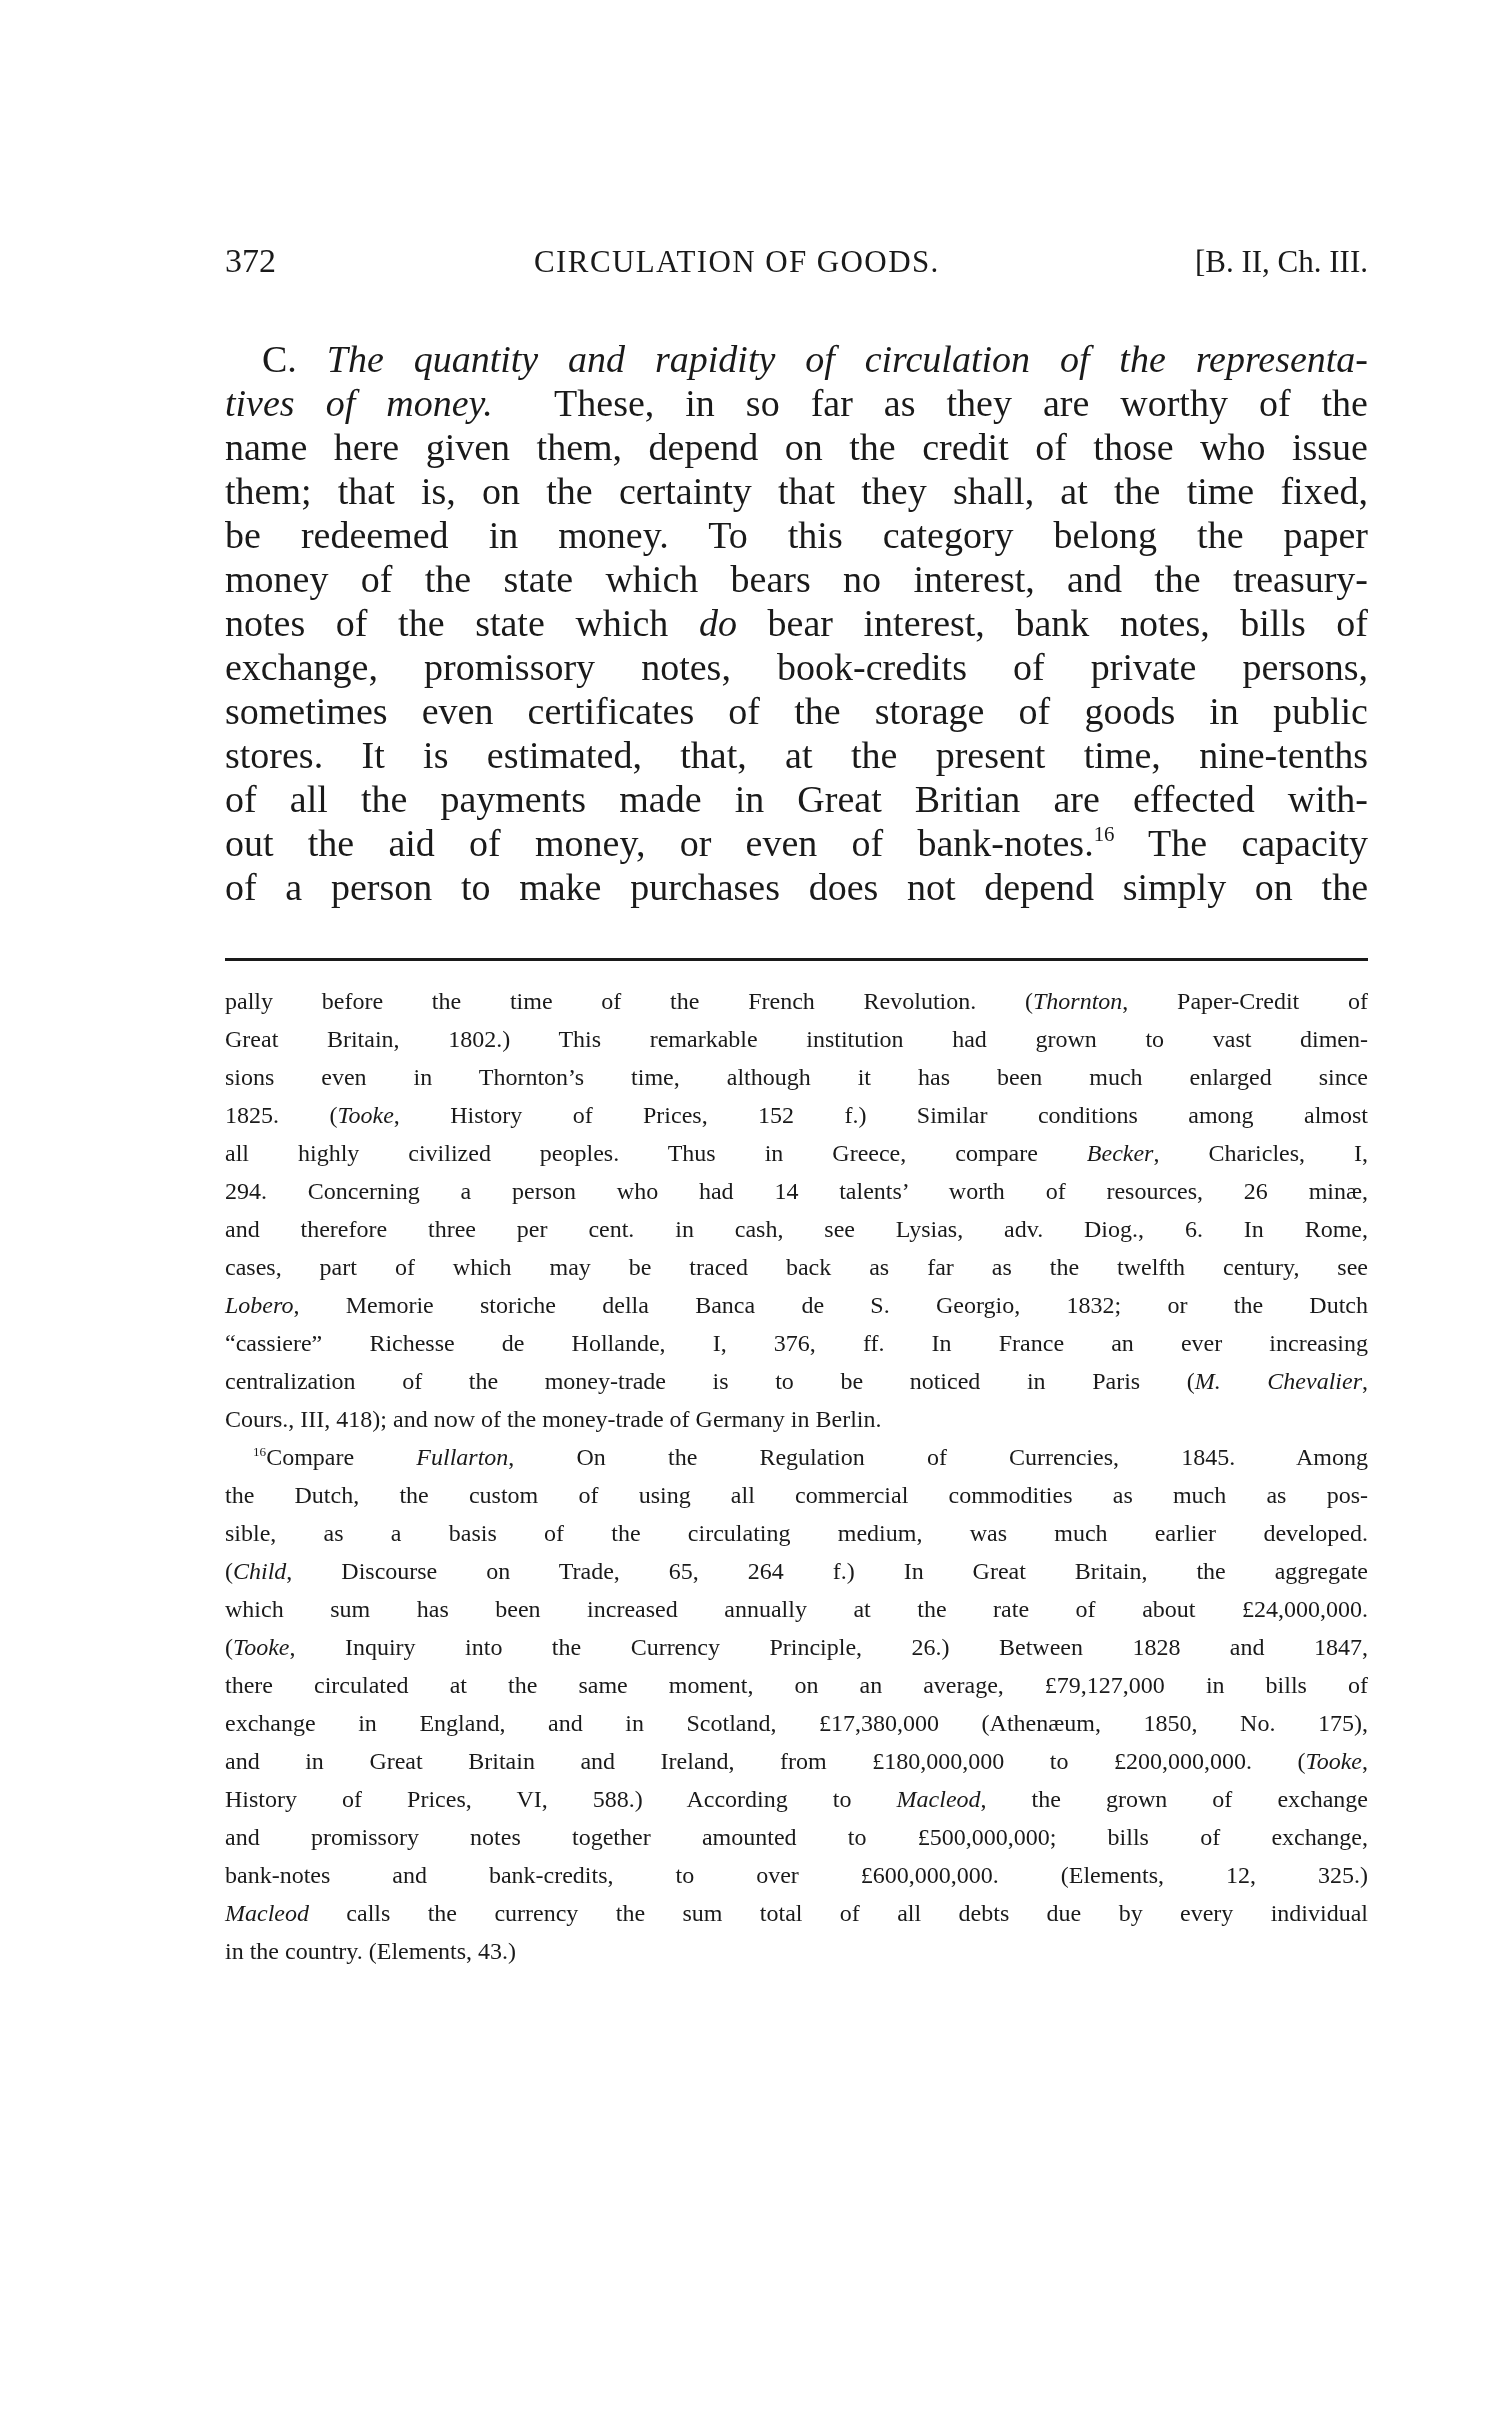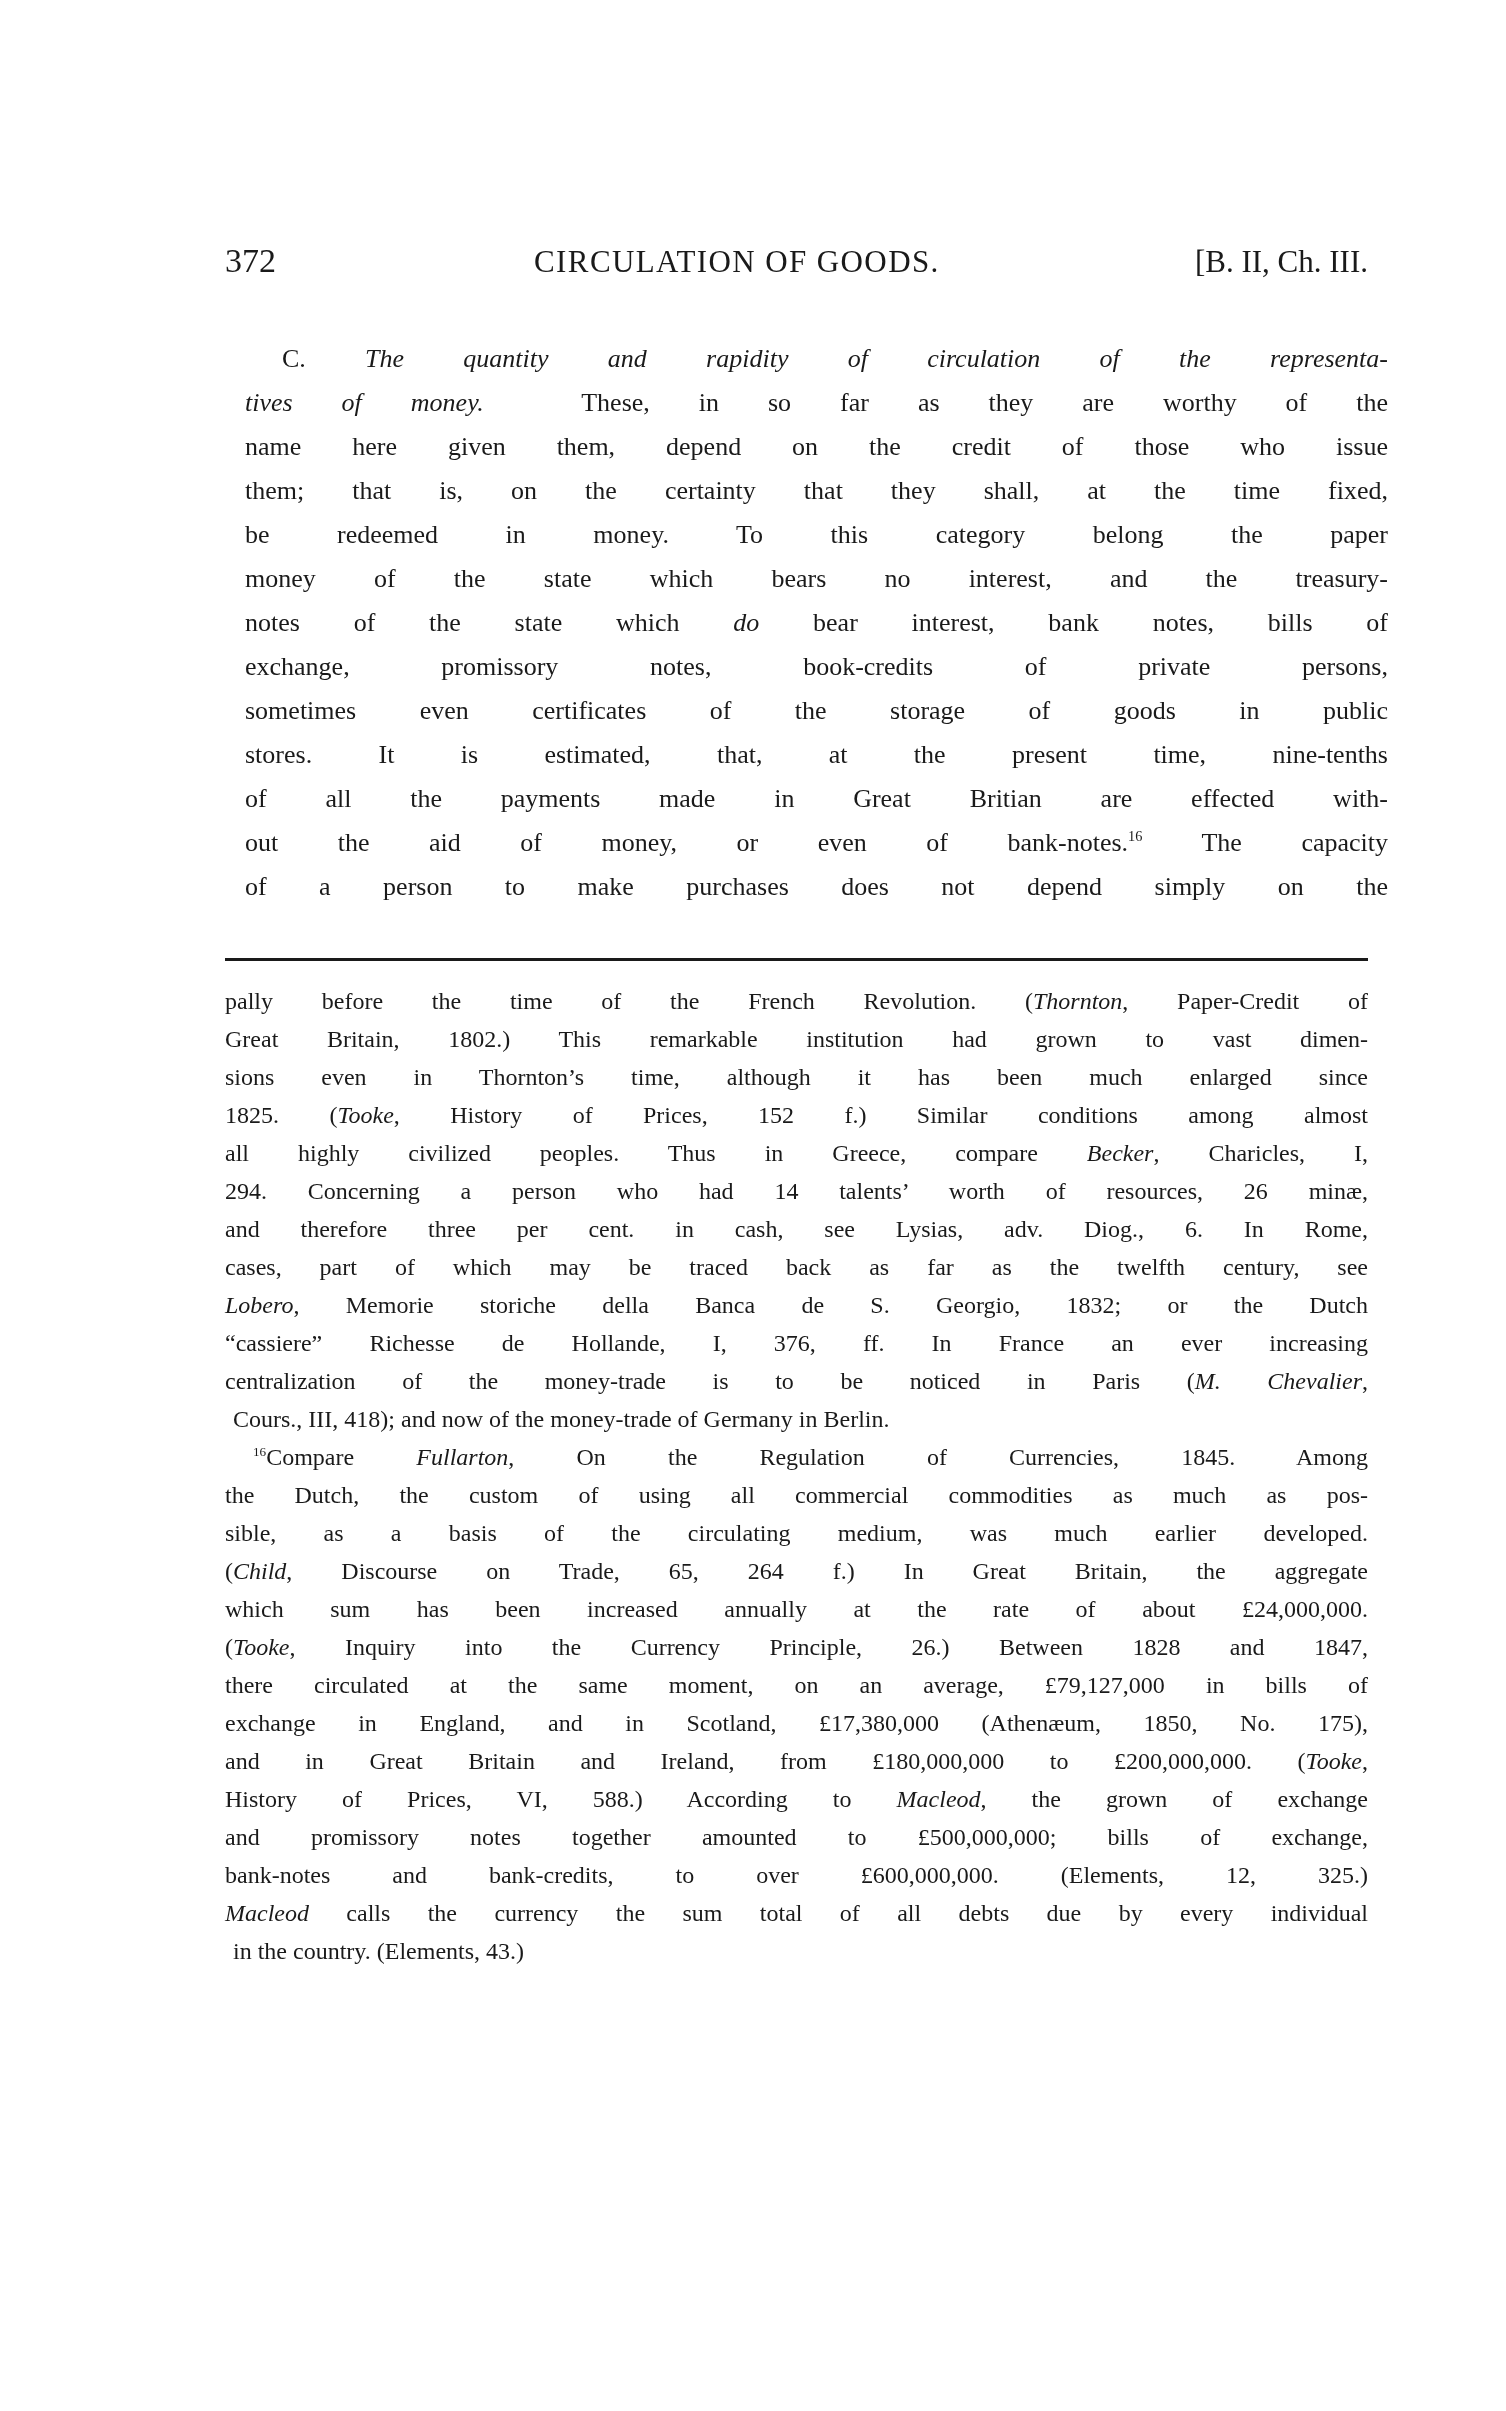--- a/index.html
+++ b/index.html
@@ -4,28 +4,28 @@
   <style>
     html, body { margin: 0; padding: 0; background: #ffffff; }
     body { width: 1507px; height: 2412px; position: relative; overflow: hidden; color: #1a1a1a; }
     .page { position: absolute; left: 0; top: 0; width: 1507px; height: 2024px; }
     .header { position: absolute; top: 242px; left: 225px; width: 1143px; height: 47px;
       font-family: "Liberation Serif", "DejaVu Serif", serif; font-size: 31px; }
     .header .pno { position: absolute; left: 0; top: 0; font-size: 34px; }
     .header .title { position: absolute; left: 309px; top: 1.9px; letter-spacing: 1.4px; }
     .header .ref { position: absolute; right: 0; top: 1.9px; }
     .body-text { position: absolute; left: 225px; top: 337px; width: 1143px;
-      font-family: "Liberation Serif", "DejaVu Serif", serif; font-size: 26px; margin-left: 20px; }
+      font-family: "Liberation Serif", "DejaVu Serif", serif; font-size: 38px; }
     .line { height: 44px; line-height: 44px; white-space: nowrap; text-align: justify; text-align-last: justify; }
     .line.indent { padding-left: 37px; }
     .rule { position: absolute; left: 225px; top: 958px; width: 1143px; height: 2.8px; background: #1a1a1a; }
     .notes { position: absolute; left: 225px; top: 982px; width: 1143px;
       font-family: "Liberation Serif", "DejaVu Serif", serif; font-size: 24px; }
     .nline { height: 38px; line-height: 38px; white-space: nowrap; text-align: justify; text-align-last: justify; }
-    .nline.end { text-align-last: left; margin-left: 8px; }
+    .nline.end { text-align-last: left; }
     .nline.indent { padding-left: 28px; }
     i { font-style: italic; }
     sup { font-size: 0.55em; vertical-align: 0.7em; line-height: 0; }
   </style>
 </head>
 <body>
 
 <div class="page">
 
   <div class="header">

